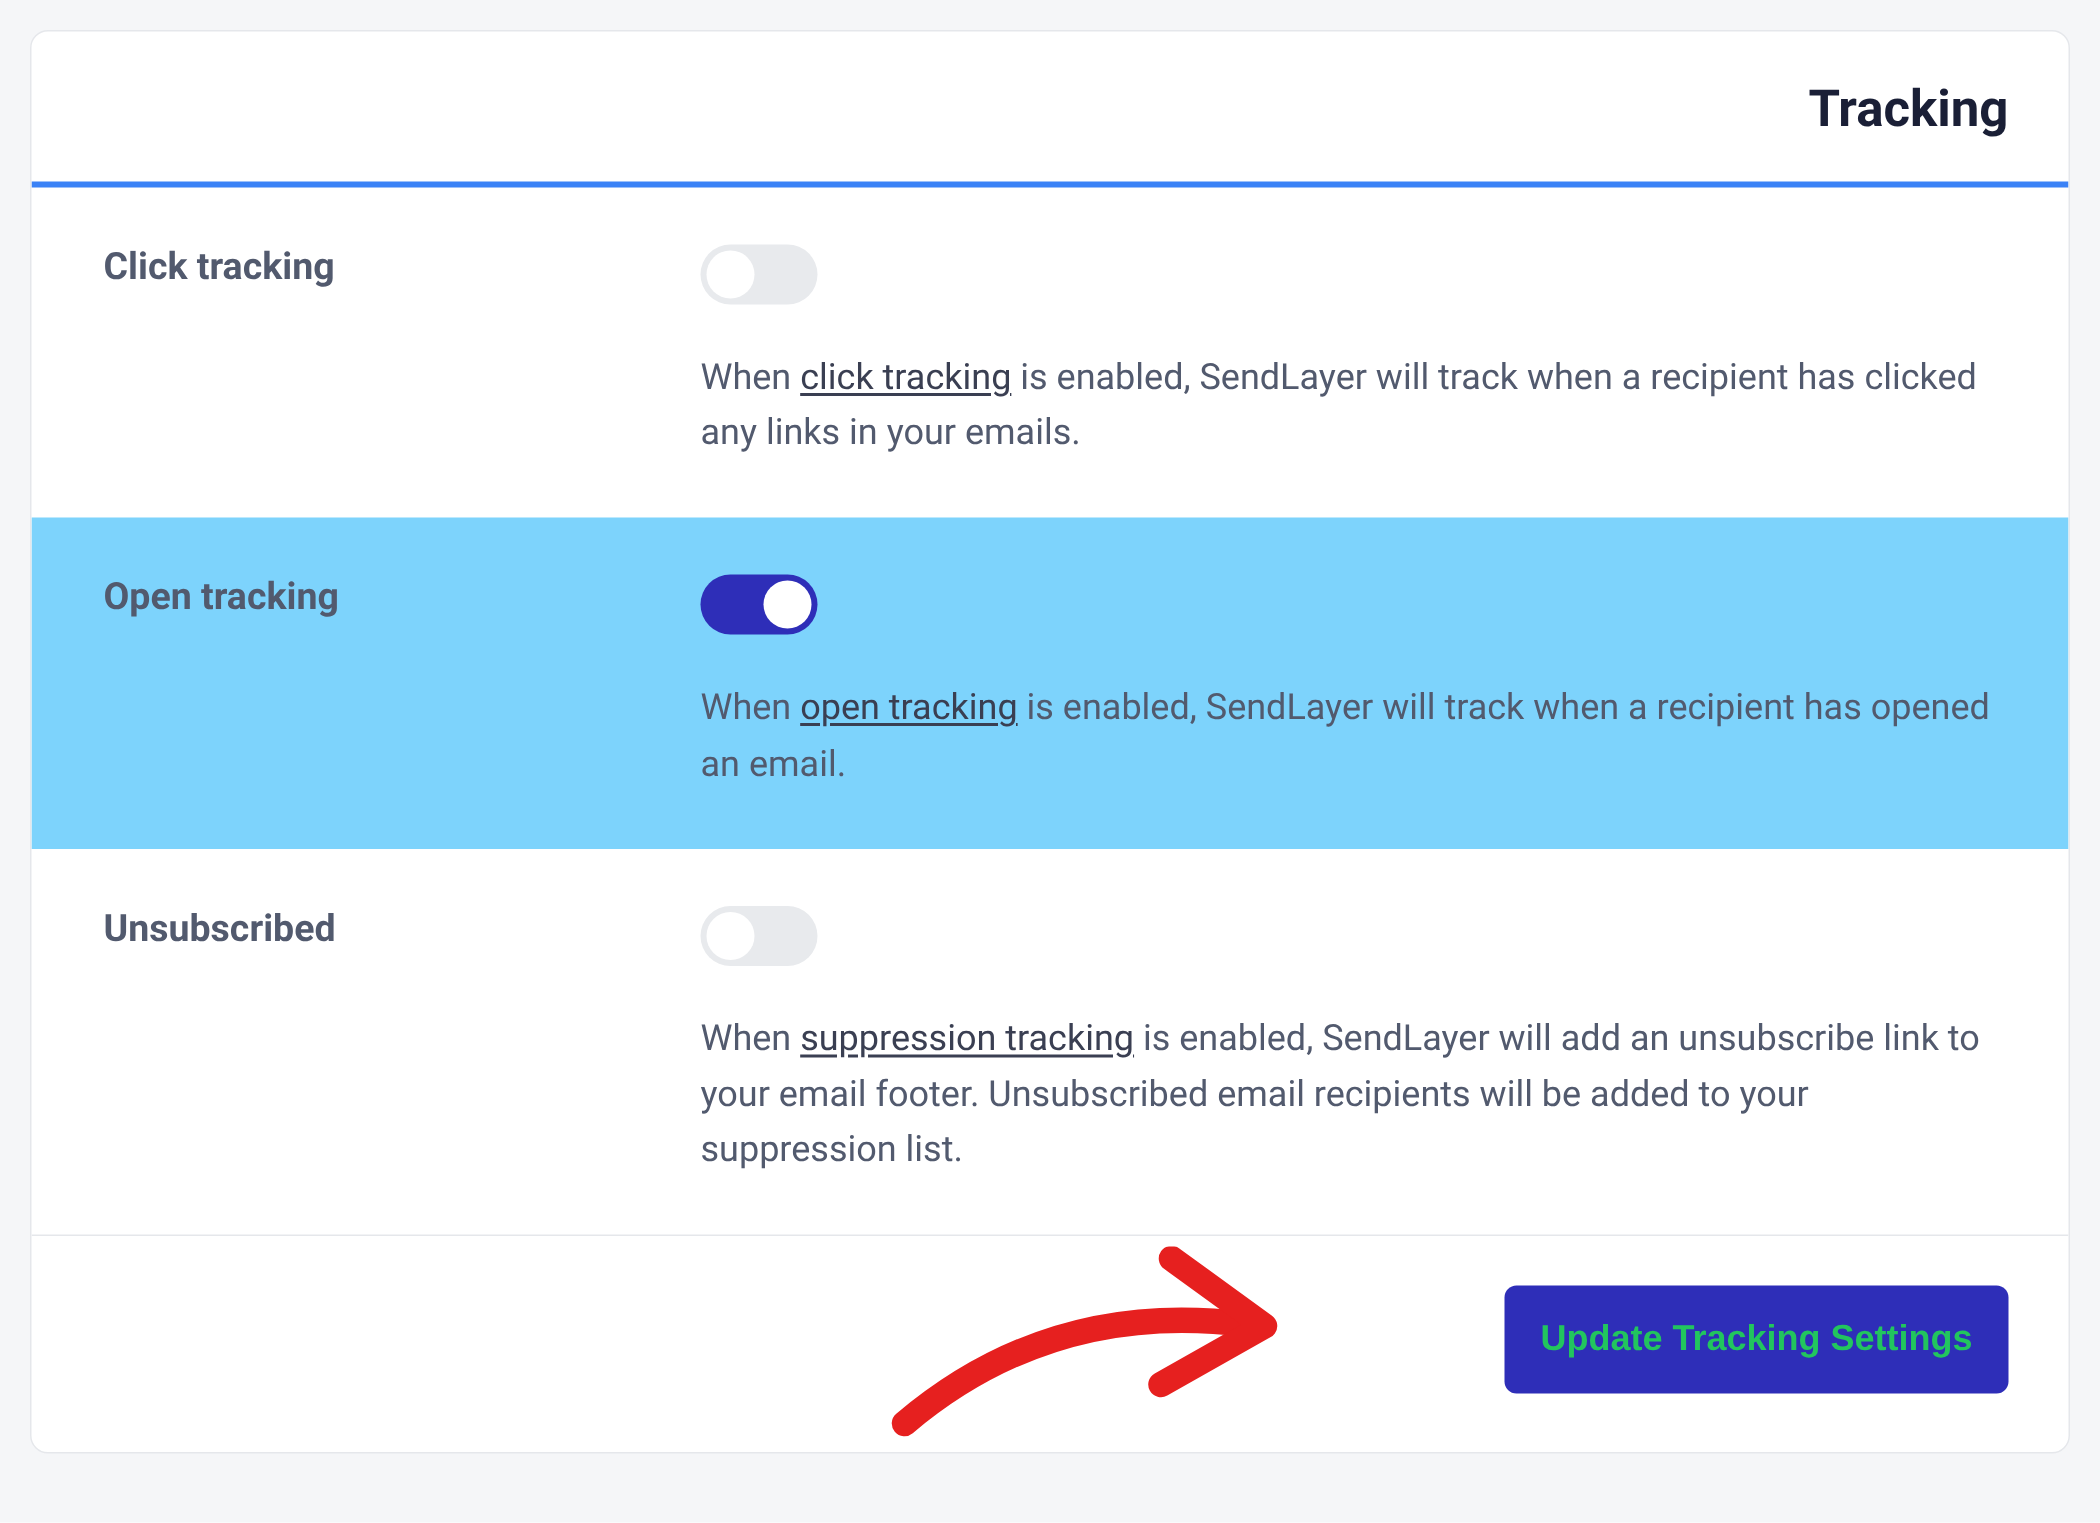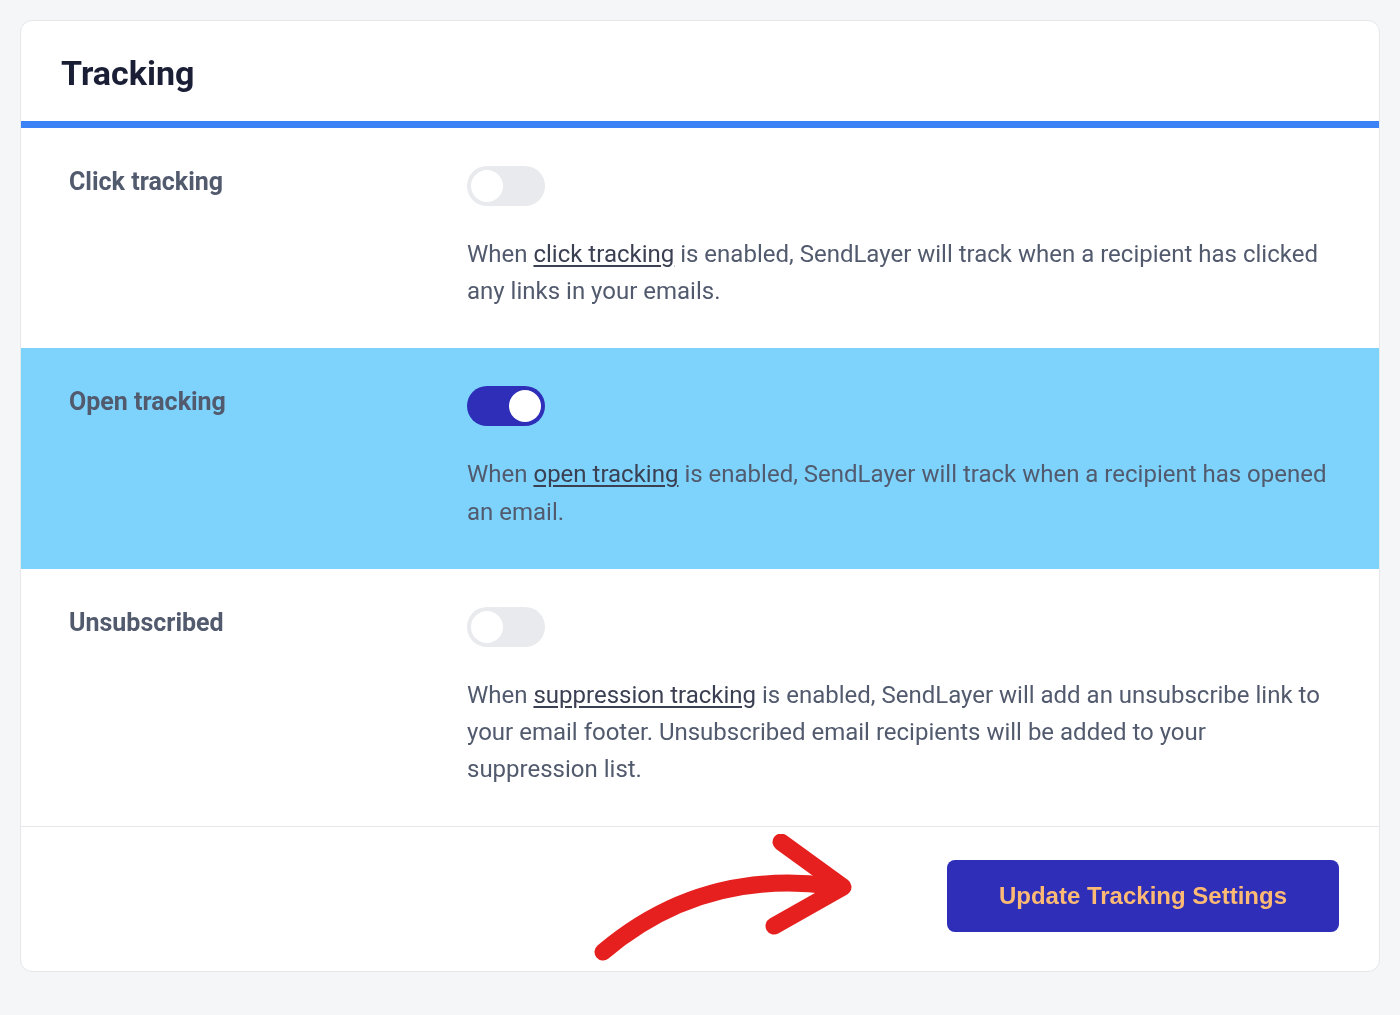--- a/index.html
+++ b/index.html
@@ -18,21 +18,22 @@
     .card {
       background: #ffffff;
       border: 1px solid #e5e7eb;
       border-radius: 12px;
       overflow: hidden;
       position: relative;
     }
     
     .card-header {
       padding: 32px 40px 28px 40px;
-      border-bottom: 7px solid #3b82f6;
+      border-bottom: 4px solid #3b82f6;
+      text-align: right;
     }
     
     .card-title {
       font-size: 34px;
       font-weight: 700;
       color: #1a1f36;
     }
     
     .setting-row {
       display: flex;
@@ -113,26 +114,26 @@
       padding: 30px 40px 36px 40px;
       display: flex;
       justify-content: flex-end;
       position: relative;
       min-height: 145px;
       align-items: center;
     }
     
     .btn-primary {
       background: #2e2eb8;
-      color: #fdba74;
+      color: #22c55e;
       font-size: 24px;
       font-weight: 700;
       border: none;
       border-radius: 8px;
-      padding: 22px 52px;
+      padding: 22px 24px;
       cursor: pointer;
     }
     
     .arrow-annotation {
       position: absolute;
       left: 560px;
       top: 7px;
       pointer-events: none;
     }
   </style>

